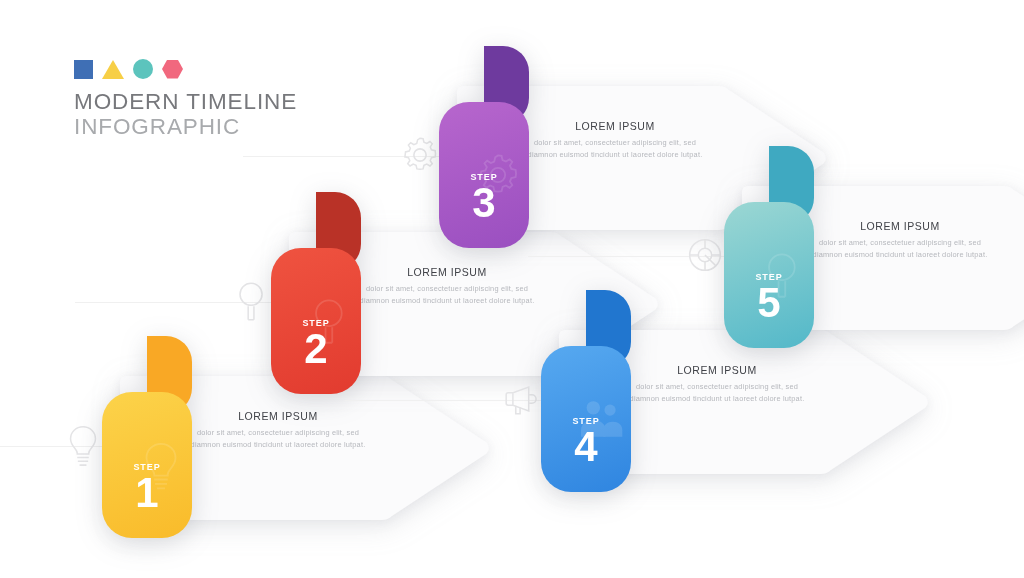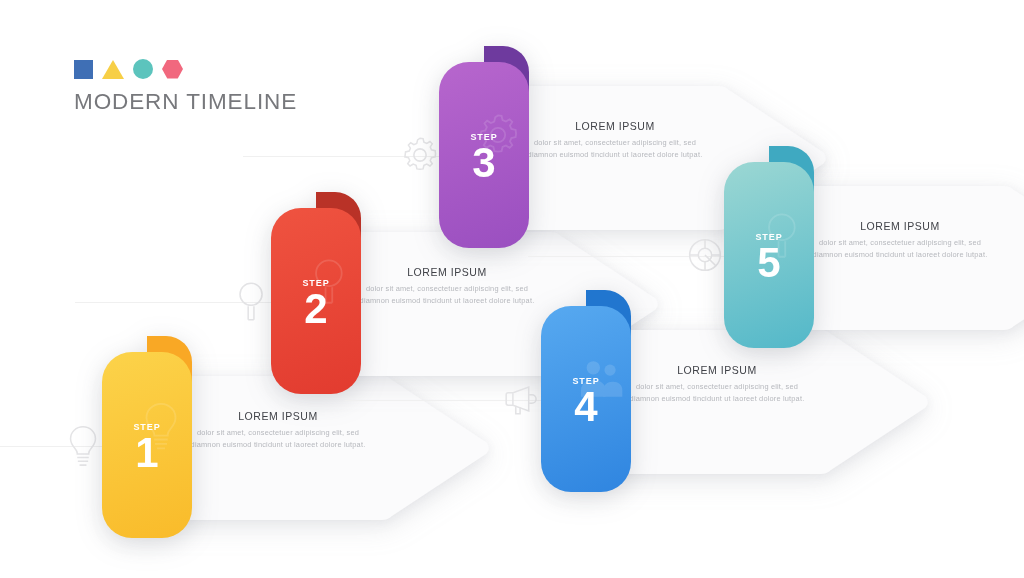--- a/index.html
+++ b/index.html
@@ -126,20 +126,21 @@
     top: -16px;
     width: 90px;
     height: 186px;
     filter: drop-shadow(0 6px 13px rgba(90,95,110,0.22));
   }
   .tab-main {
     position: absolute;
     inset: 0;
     border-radius: 30px;
     overflow: hidden;
+    margin-top: 40px;
   }
   
   .tab-fold {
     position: absolute;
     left: 45px;
     top: -16px;
     width: 45px;
     height: 78px;
     border-top-right-radius: 26px;
     border-bottom-right-radius: 26px;
@@ -187,20 +188,21 @@
 <div id="stage">
 
   <div class="brand">
     <div class="brand-shapes">
       <span class="sh sh-square" style="background: rgb(63, 111, 181);"></span>
       <span class="sh sh-triangle" style="border-bottom: 19px solid rgb(247, 207, 70);"></span>
       <span class="sh sh-circle" style="background: rgb(92, 196, 189);"></span>
       <span class="sh sh-hex" style="background: rgb(241, 104, 126);"></span>
     </div>
     <div class="brand-title">MODERN TIMELINE</div>
+    <div class="brand-sub">INFOGRAPHIC</div>
   </div>
 
   <div id="steps-host">
       <div class="step" style="left: 56px; top: 368px;">
         <div class="rail" style="background: rgb(240, 240, 240);"></div>
         <div class="step-icon" style="color: rgb(228, 228, 230);">
           <svg viewBox="0 0 48 52">
             <g fill="none" stroke="currentColor" stroke-width="1.6">
               <path d="M24 7c-7.2 0-13 5.6-13 12.5 0 4.6 2.3 7.4 4.4 9.9 1.5 1.8 2.6 3.2 2.6 5.1v1h12v-1c0-1.9 1.1-3.3 2.6-5.1 2.1-2.5 4.4-5.3 4.4-9.9C37 12.6 31.2 7 24 7z"></path>
               <path d="M18 39h12M18.6 43h10.8M20.4 47h7.2"></path>

